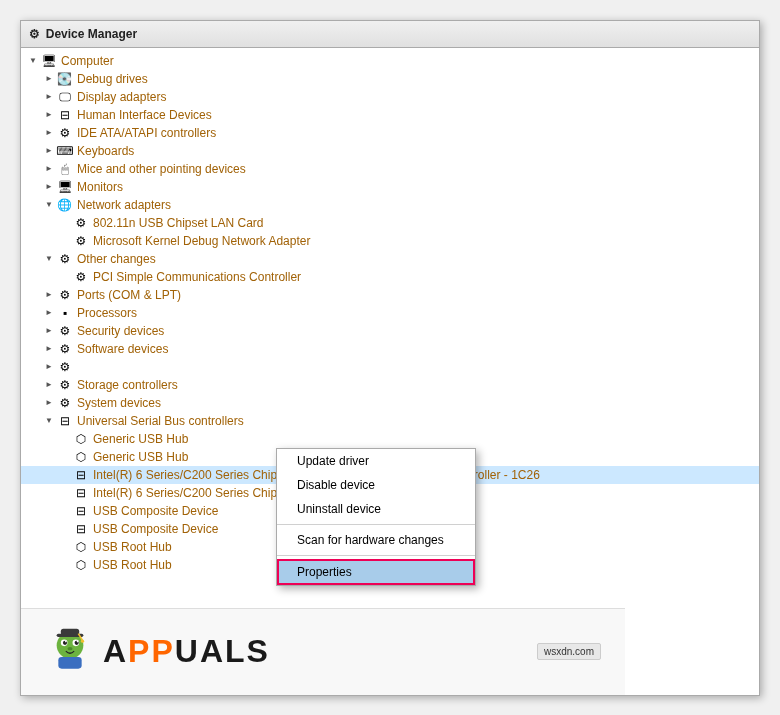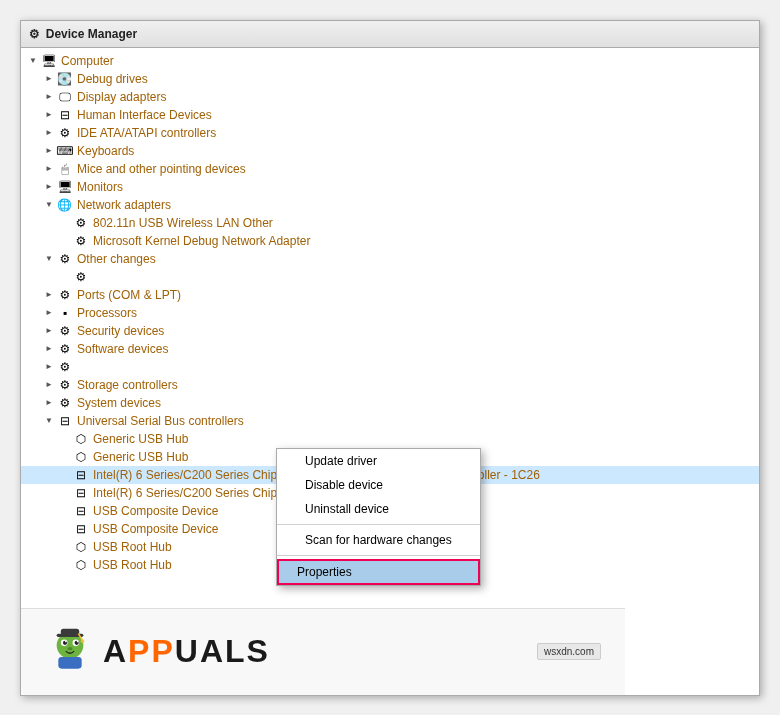--- a/index.html
+++ b/index.html
@@ -78,21 +78,21 @@
       position: absolute;
       background: #fff;
       border: 1px solid #aaa;
       box-shadow: 3px 3px 8px rgba(0,0,0,0.3);
       min-width: 200px;
       z-index: 100;
       left: 255px;
       top: 400px;
     }
     .context-menu-item {
-      padding: 5px 28px;
+      padding: 5px 20px;
       font-size: 12px;
       color: #000;
       cursor: pointer;
     }
     .context-menu-item.properties-item {
       background: #a8ccea;
       border: 2px solid #e05;
       color: #000;
       font-weight: normal;
       padding: 4px 18px;
@@ -195,38 +195,39 @@
         <div class="tree-item">
           <span style="padding-left: 20px;"></span>
           <span class="expander" style="font-size: 8px; color: rgb(85, 85, 85);">▼</span>
           <span class="icon" style="font-size: 12px;">🌐</span>
           <span class="item-label">Network adapters</span>
         </div>
         <div class="tree-item">
           <span style="padding-left: 36px;"></span>
           <span class="expander" style="font-size: 8px; color: rgb(85, 85, 85);">&nbsp;</span>
           <span class="icon" style="font-size: 12px;">⚙</span>
-          <span class="item-label">802.11n USB Wireless LAN Other</span>
+          <span class="item-label">802.11n USB Chipset LAN Card</span>
         </div>
         <div class="tree-item">
           <span style="padding-left: 36px;"></span>
           <span class="expander" style="font-size: 8px; color: rgb(85, 85, 85);">&nbsp;</span>
           <span class="icon" style="font-size: 12px;">⚙</span>
           <span class="item-label">Microsoft Kernel Debug Network Adapter</span>
         </div>
         <div class="tree-item">
           <span style="padding-left: 20px;"></span>
           <span class="expander" style="font-size: 8px; color: rgb(85, 85, 85);">▼</span>
           <span class="icon" style="font-size: 12px;">⚙</span>
           <span class="item-label">Other changes</span>
         </div>
         <div class="tree-item">
           <span style="padding-left: 36px;"></span>
           <span class="expander" style="font-size: 8px; color: rgb(85, 85, 85);">&nbsp;</span>
           <span class="icon" style="font-size: 12px;">⚙</span>
+          <span class="item-label">PCI Simple Communications Controller</span>
         </div>
         <div class="tree-item">
           <span style="padding-left: 20px;"></span>
           <span class="expander" style="font-size: 8px; color: rgb(85, 85, 85);">►</span>
           <span class="icon" style="font-size: 12px;">⚙</span>
           <span class="item-label">Ports (COM &amp; LPT)</span>
         </div>
         <div class="tree-item">
           <span style="padding-left: 20px;"></span>
           <span class="expander" style="font-size: 8px; color: rgb(85, 85, 85);">►</span>

